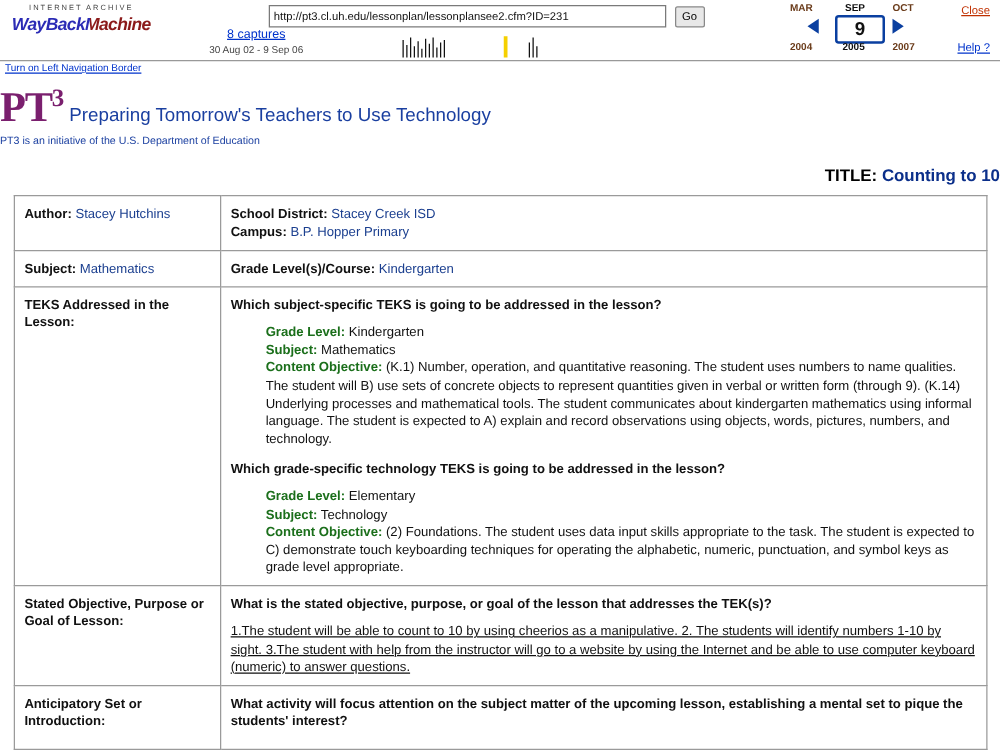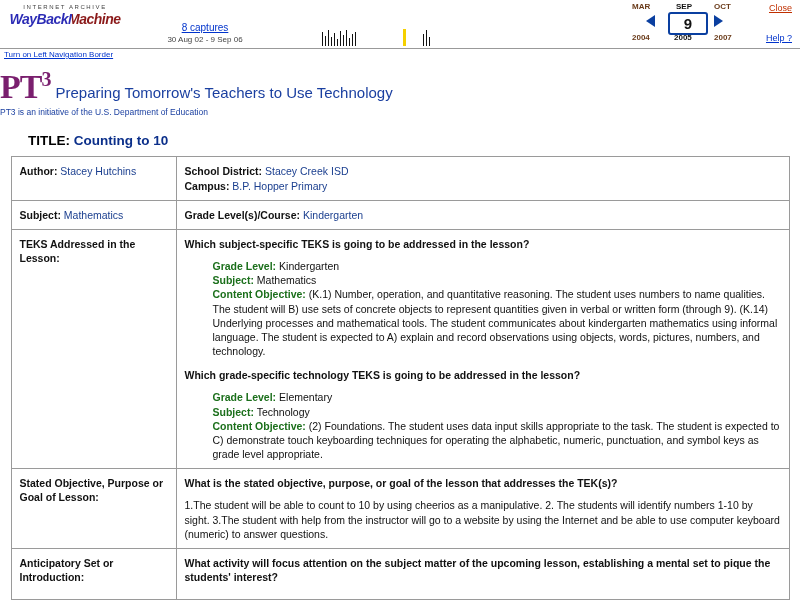--- a/index.html
+++ b/index.html
@@ -232,20 +232,21 @@
     margin-top: 12px;
     font-size: 14px;
     font-weight: bold;
     color: #7a1f6e;
   }
   .doc-title {
     margin: 16px 0 8px 28px;
     font-size: 13.5px;
     font-weight: bold;
     color: #0b2f8a;
+    text-align: right;
   }
   .doc-title .label { color: #000; }
 
   table.lp {
     width: 778px;
     margin: 0 auto;
     border-collapse: collapse;
     table-layout: fixed;
   }
   table.lp td {
@@ -261,21 +262,21 @@
   .q {
     font-weight: bold;
     font-size: 10.5px;
     margin: 0 0 8px 0;
   }
   .indent { margin-left: 28px; }
   .kv { margin: 0; }
   .kv .g { color: #1b6f1b; font-weight: bold; }
   .kv .v { color: #111; }
   .blk { margin-bottom: 10px; }
-  .body-txt { margin: 0; }
+  .body-txt { margin: 0; text-decoration: underline; }
   .rowlabel {
     font-weight: bold;
     font-size: 10.5px;
     vertical-align: middle;
   }
   a { cursor: pointer; }
 </style>
 </head>
 <body>
 
@@ -284,20 +285,24 @@
   <div class="wb-logo">
     <div class="ia-text">INTERNET ARCHIVE</div>
     <span class="wbm">WayBackMachine</span>
   </div>
 
   <div class="wb-captures">
     <a class="cap-link">8 captures</a>
     <div class="cap-range">30 Aug 02 - 9 Sep 06</div>
   </div>
 
+  <div class="wb-urlwrap">
+    <input class="wb-url" type="text" value="http://pt3.cl.uh.edu/lessonplan/lessonplansee2.cfm?ID=231" style="">
+    <button class="wb-go">Go</button>
+  </div>
 
   <div class="wb-sparkline">
     <i style="left:22px;height:14px"></i>
     <i style="left:25px;height:10px"></i>
     <i style="left:28px;height:16px"></i>
     <i style="left:31px;height:9px"></i>
     <i style="left:34px;height:13px"></i>
     <i style="left:37px;height:7px"></i>
     <i style="left:40px;height:15px"></i>
     <i style="left:43px;height:11px"></i>

